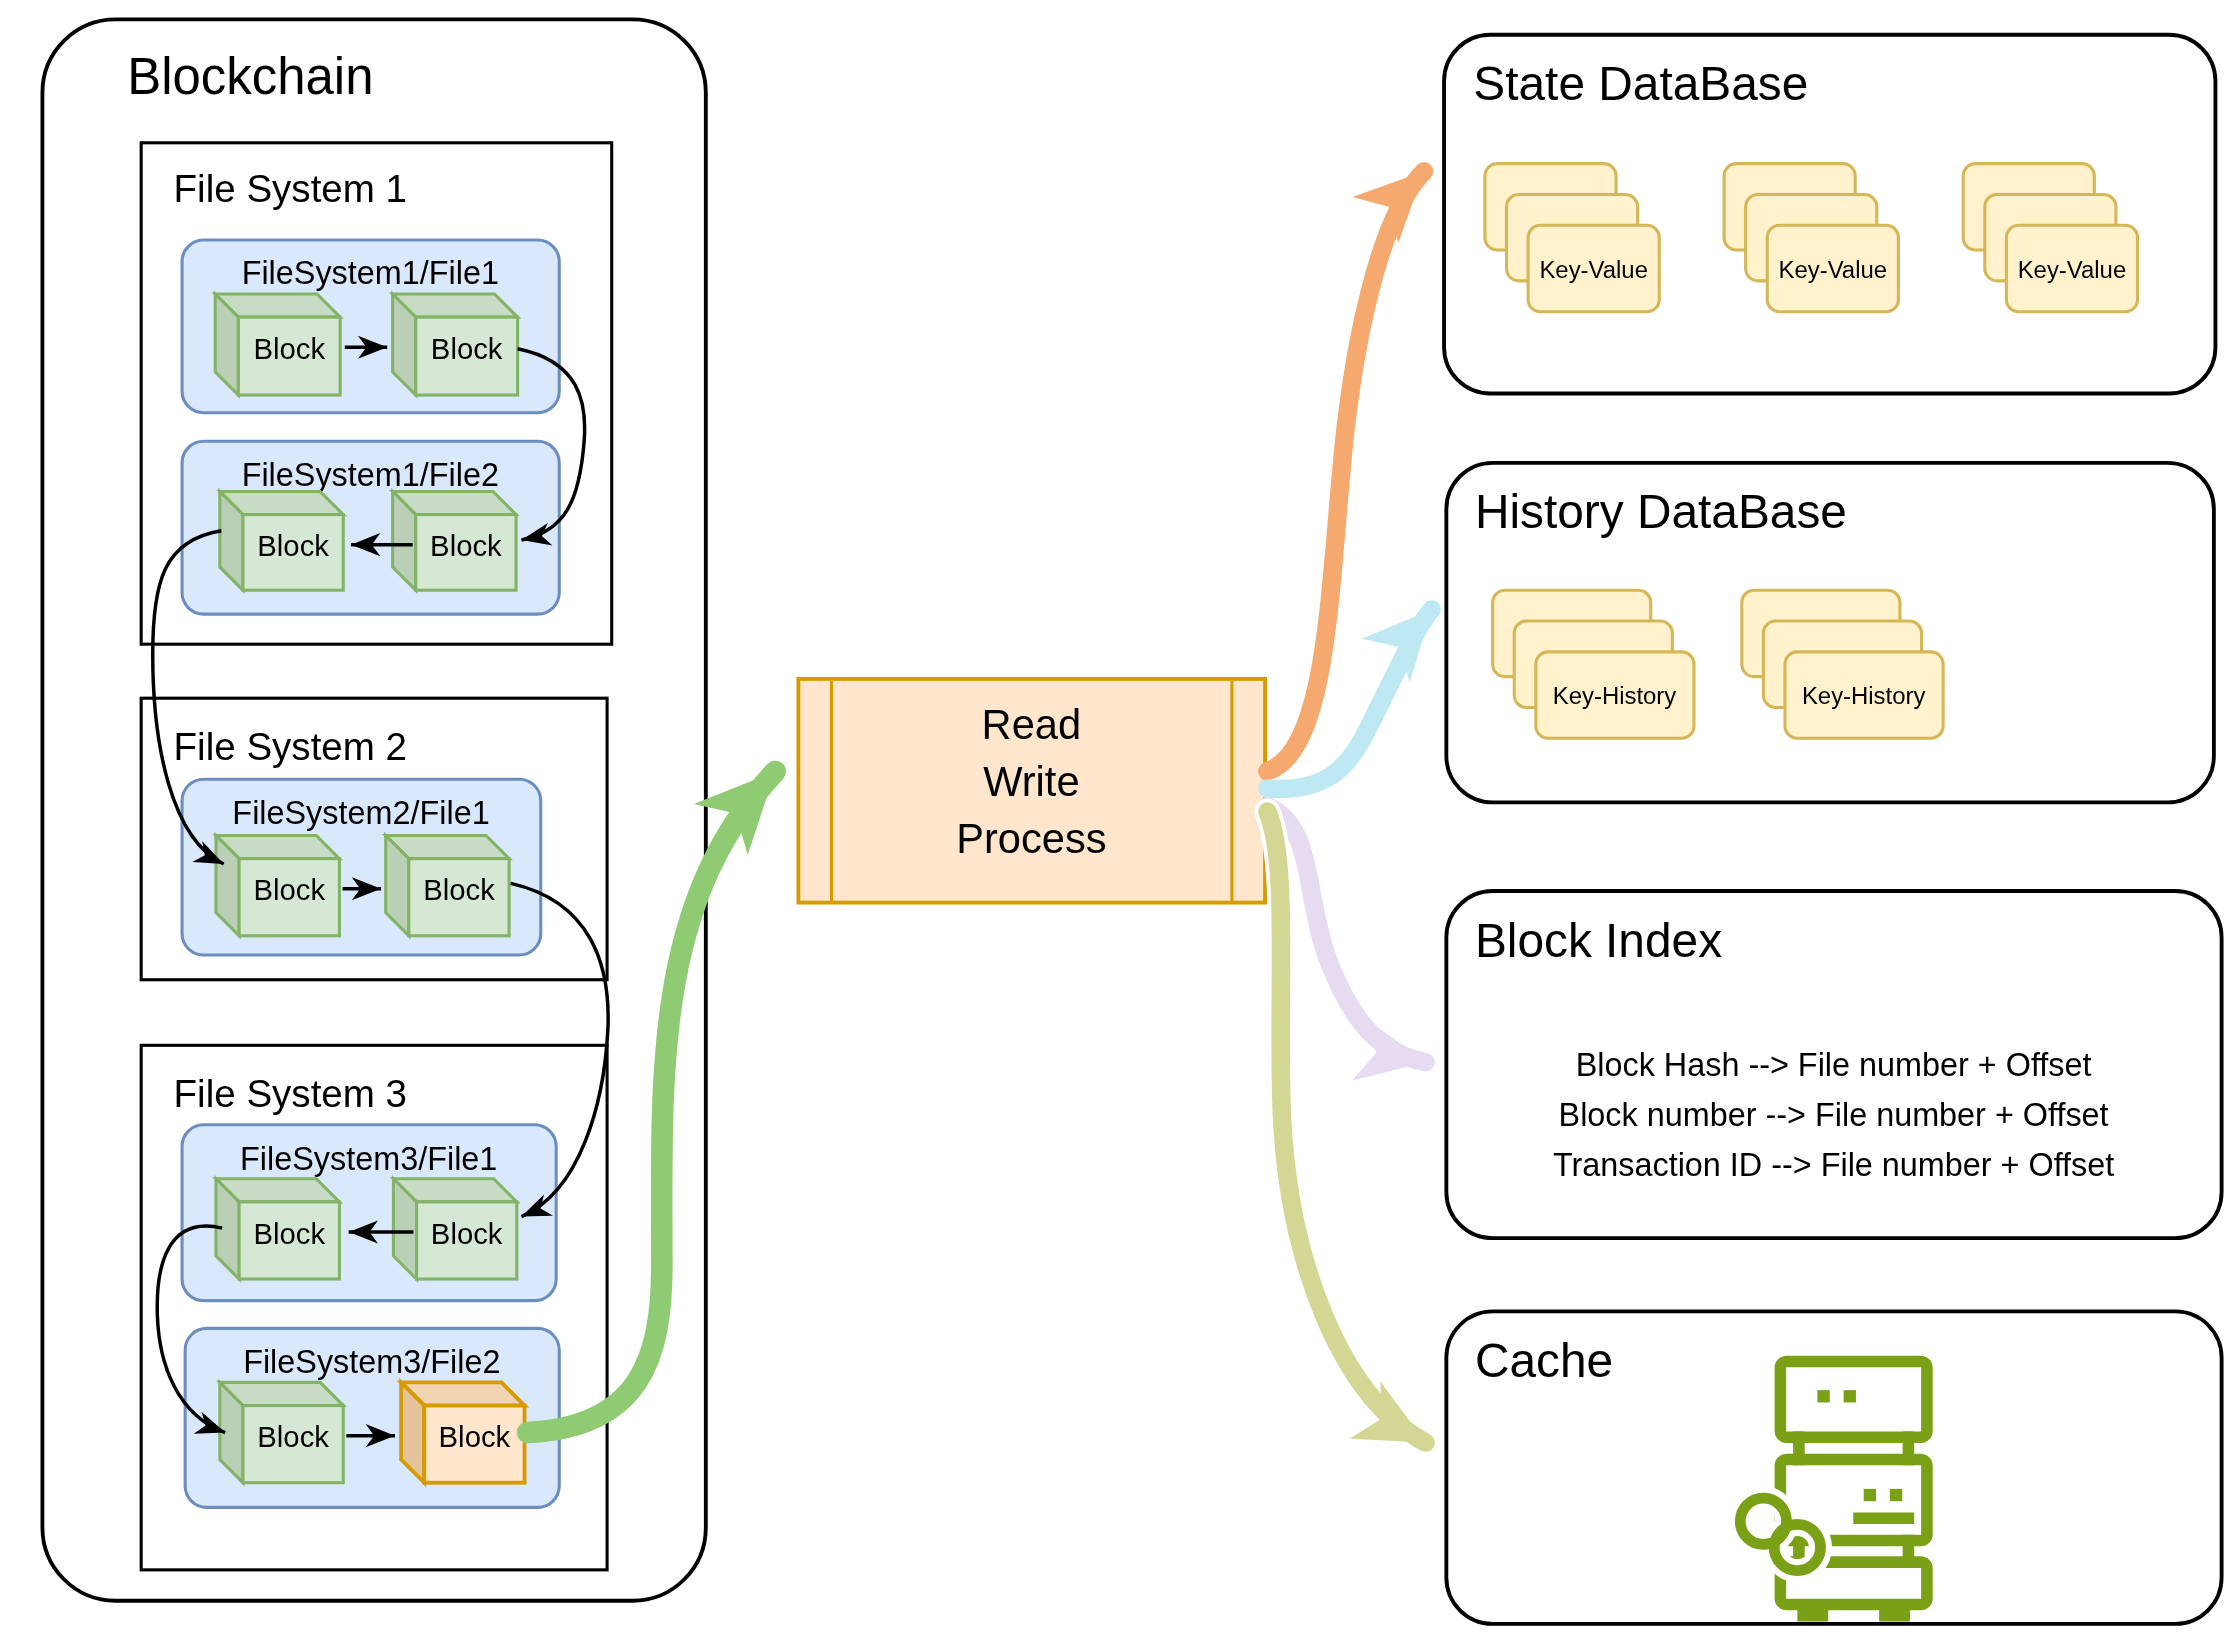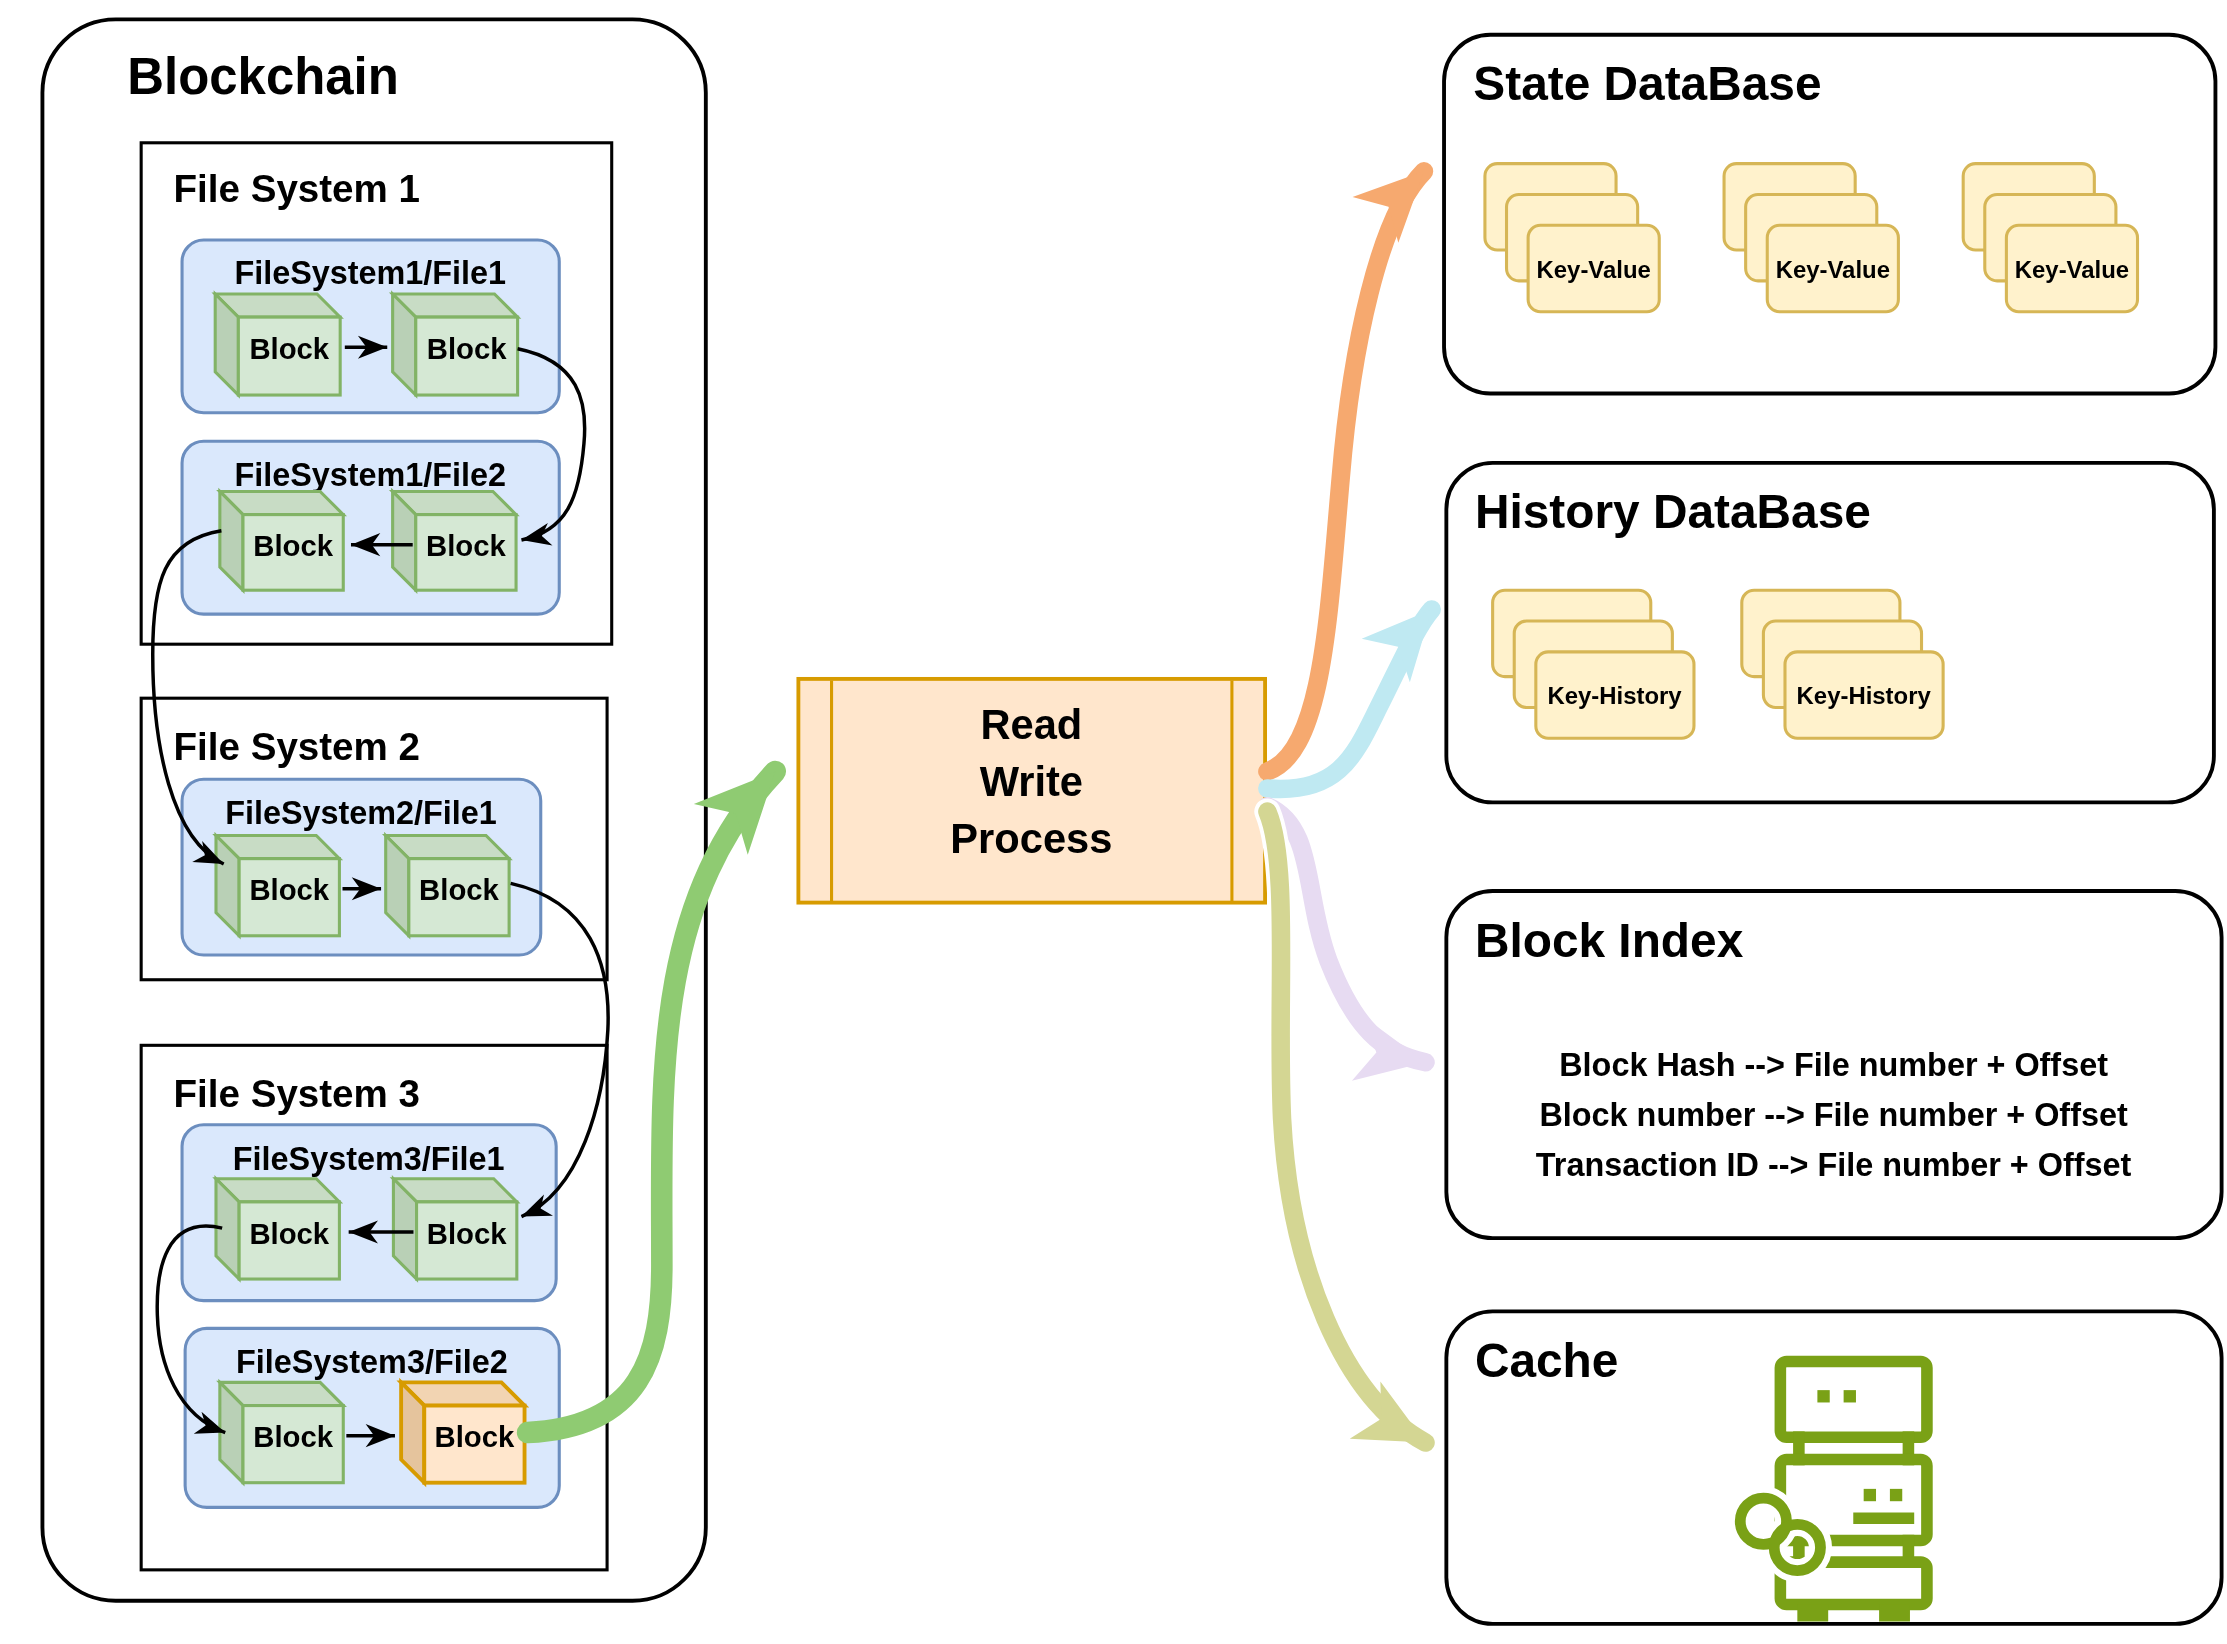--- a/index.html
+++ b/index.html
@@ -1,16 +1,16 @@
 <!DOCTYPE html>
 <html style="font-size:12.3px"><head>
 <meta charset="utf-8">
 <style>
   html,body { margin:0; padding:0; background:#ffffff; }
-  #stage { width:2227px; height:1644px; position:relative;font-weight:bold; }
+  #stage { width:2227px; height:1644px; position:relative; }
   svg { display:block; }
   text { font-family:"Liberation Sans","DejaVu Sans",sans-serif; fill:#000000; }
   .ttl-xl { font-size:66px; }
   .ttl-lg { font-size:62px; }
   .ttl-md { font-size:50px; }
   .lbl-file { font-size:42px; }
   .lbl-block { font-size:38px; }
   .lbl-proc { font-size:54px; }
   .lbl-card { font-size:31px; }
   .lbl-map { font-size:42px; }

